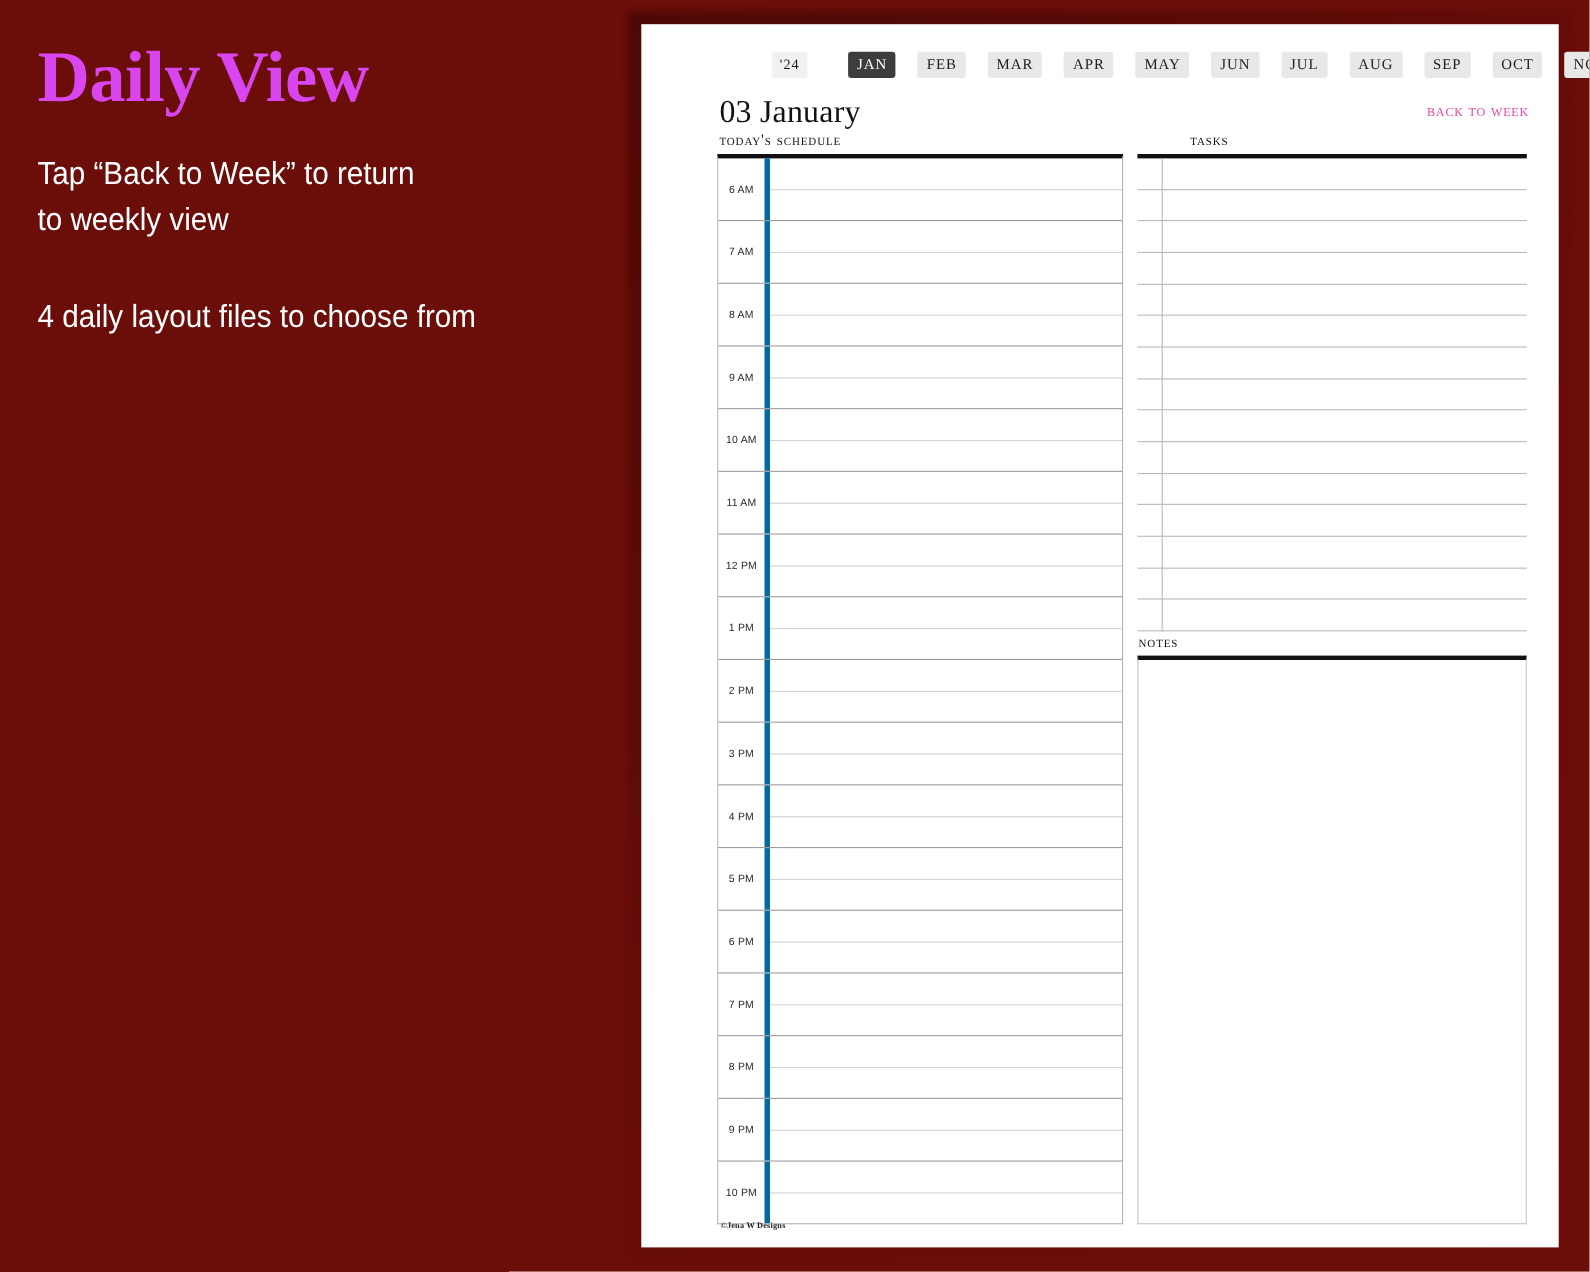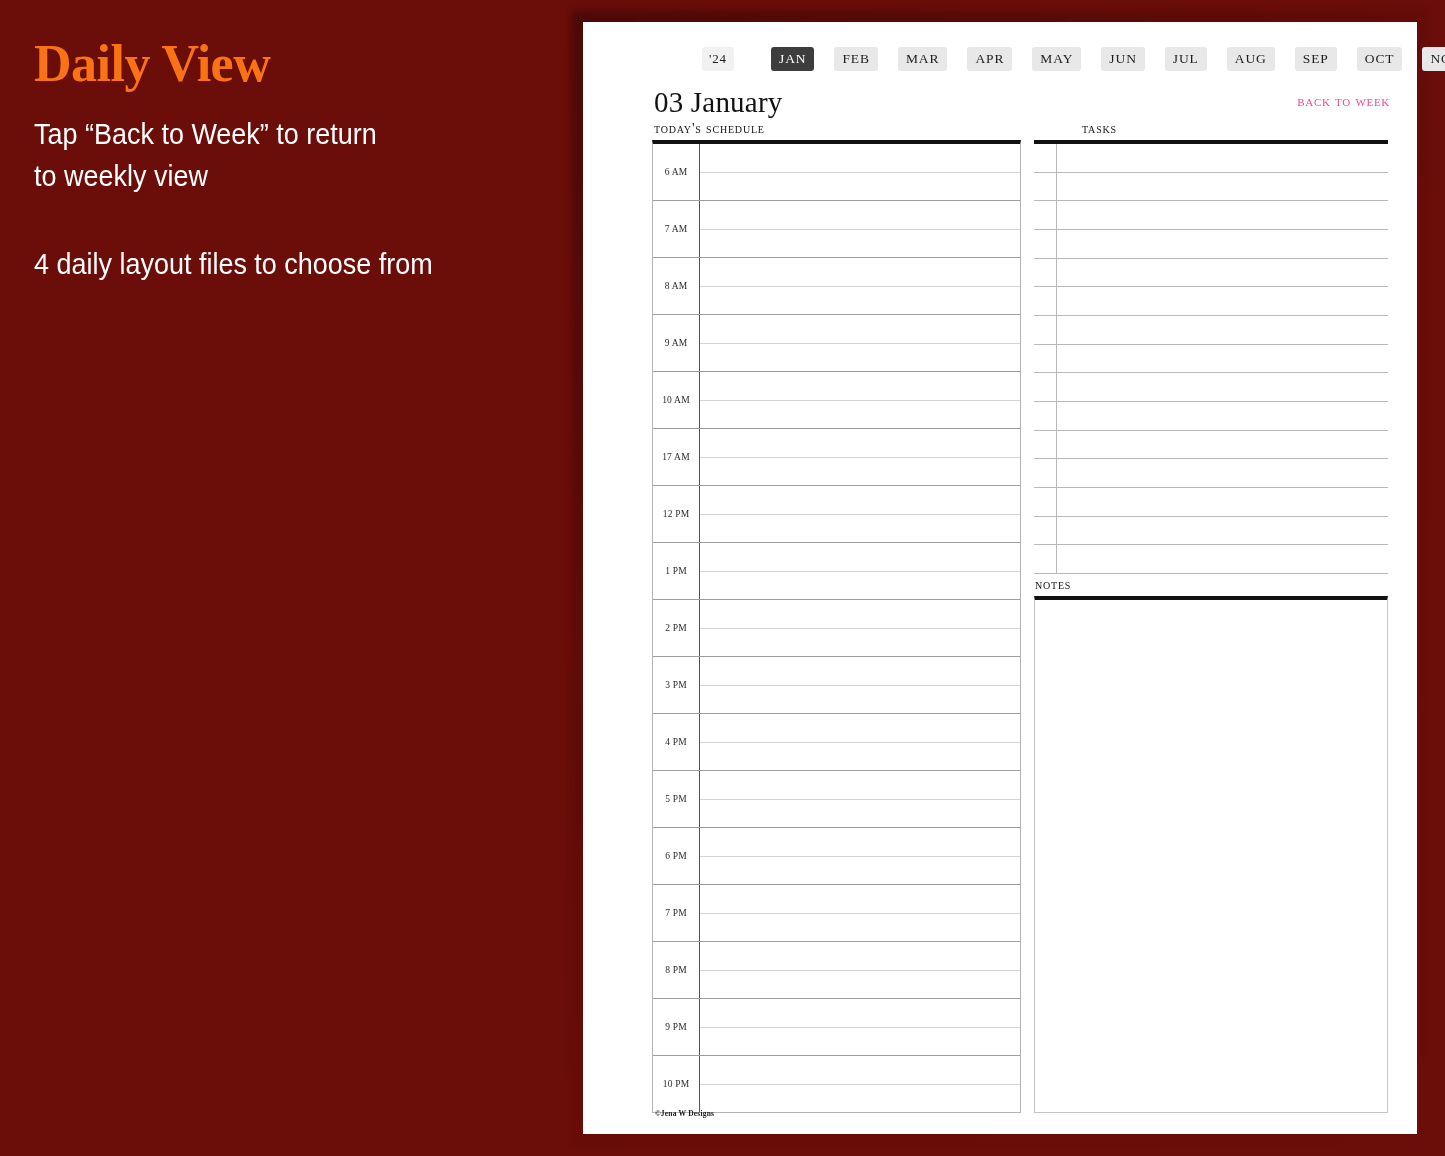--- a/index.html
+++ b/index.html
@@ -20,25 +20,25 @@
   #promo-panel {
     position: absolute;
     left: 0; top: 0;
     width: 583px; height: 1156px;
     padding: 38px 34px 0 34px;
   }
 
   #promo-title {
     font-family: "Liberation Serif", serif;
     font-weight: bold;
-    font-size: 52px;
-    color: #f97316;
+    font-size: 66px;
+    color: #d946ef;
     line-height: 1.0;
     letter-spacing: -0.5px;
-    margin-bottom: 23px;
+    margin-bottom: 33px;
   }
 
   .promo-line {
     font-family: "Liberation Sans", sans-serif;
     font-weight: 400;
     font-size: 29px;
     color: #ffffff;
     line-height: 1.45;
     transform: scaleX(0.93);
     transform-origin: left center;
@@ -163,25 +163,25 @@
     flex: 1 1 0;
     display: flex;
     border-bottom: 1px solid #9d9d9d;
     min-height: 0;
   }
   .hour-row:last-child { border-bottom: none; }
 
   .hour-label {
     width: 47px;
     flex: 0 0 47px;
-    border-right: 1px solid #0369a1;
+    border-right: 5px solid #0369a1;
     display: flex;
     align-items: center;
     justify-content: center;
-    font-family: Liberation Serif, serif;
+    font-family: Liberation Sans, sans-serif;
     font-size: 9.5px;
     color: #2a2a2a;
     letter-spacing: 0.2px;
   }
 
   .hour-slot {
     flex: 1 1 auto;
     position: relative;
   }
 
@@ -339,21 +339,21 @@
       </div>
       <div class="hour-row">
         <div class="hour-label">9 AM</div>
         <div class="hour-slot"></div>
       </div>
       <div class="hour-row">
         <div class="hour-label">10 AM</div>
         <div class="hour-slot"></div>
       </div>
       <div class="hour-row">
-        <div class="hour-label">17 AM</div>
+        <div class="hour-label">11 AM</div>
         <div class="hour-slot"></div>
       </div>
       <div class="hour-row">
         <div class="hour-label">12 PM</div>
         <div class="hour-slot"></div>
       </div>
       <div class="hour-row">
         <div class="hour-label">1 PM</div>
         <div class="hour-slot"></div>
       </div>

